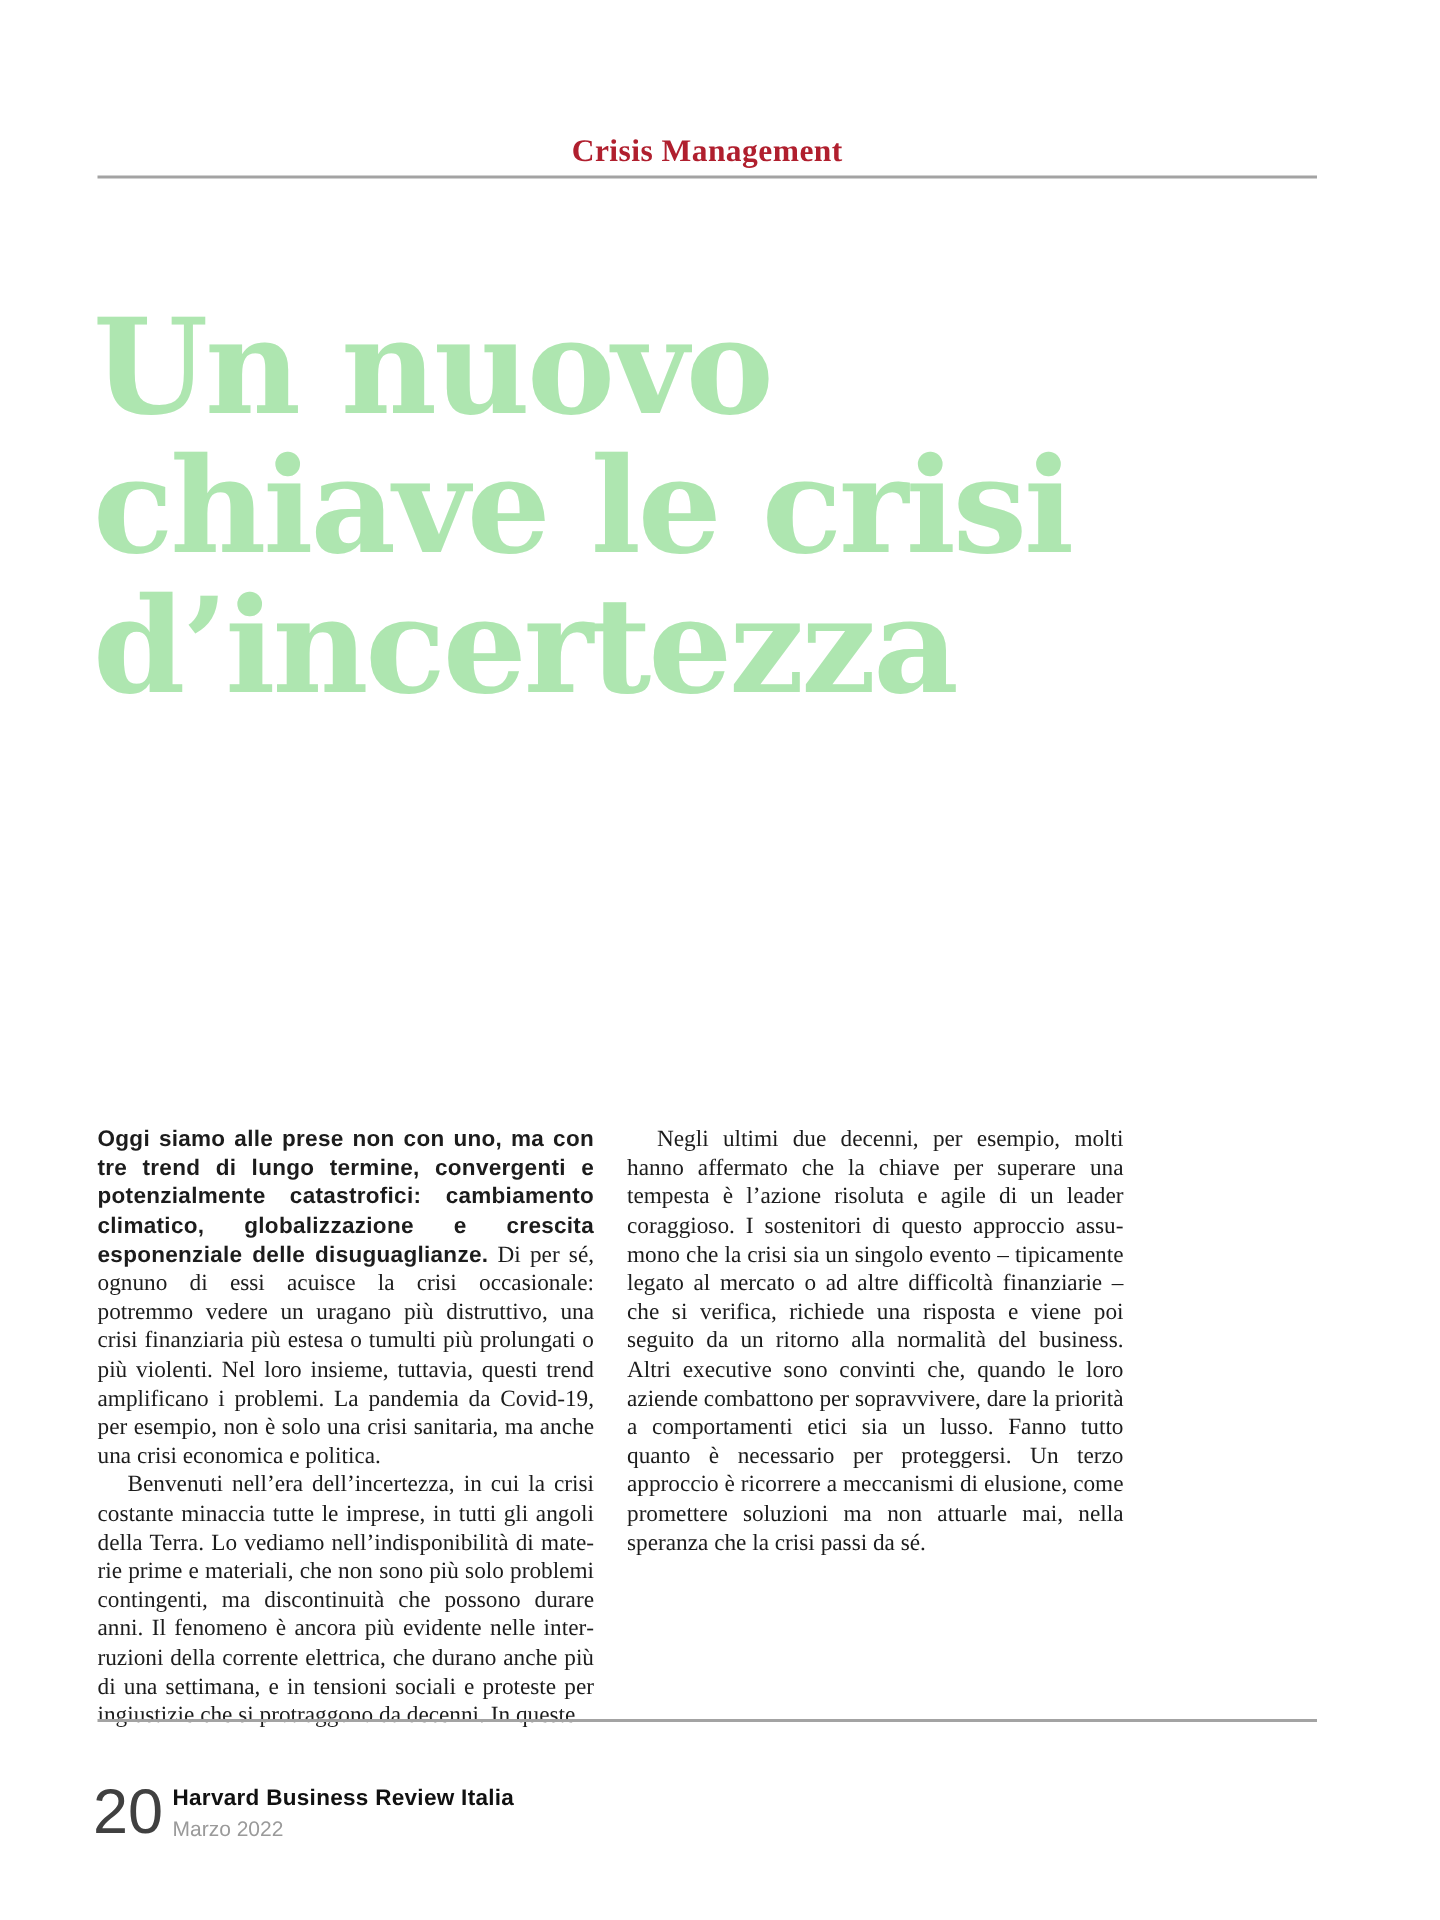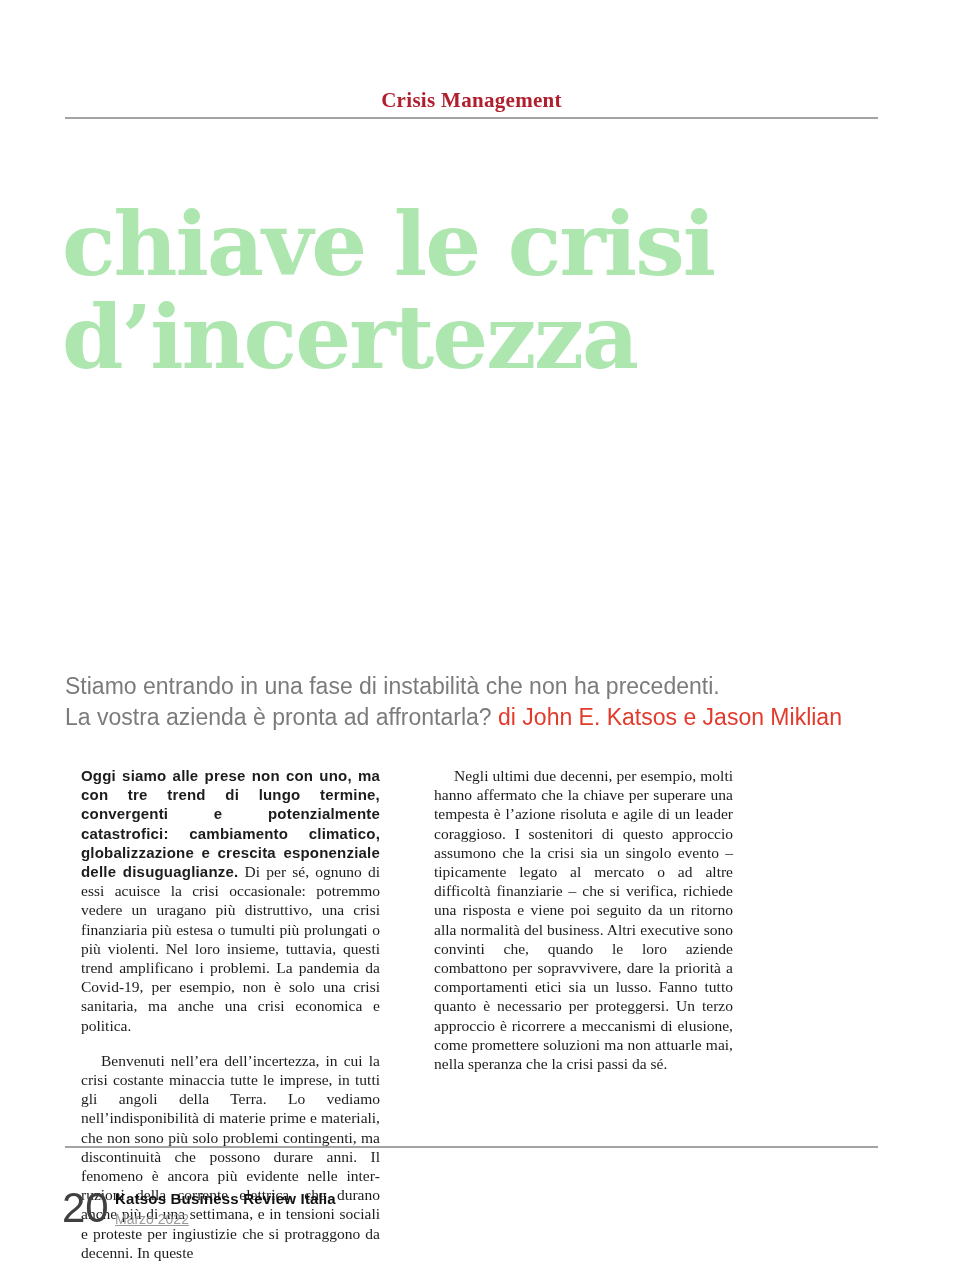--- a/index.html
+++ b/index.html
@@ -49,66 +49,63 @@
   .byline{color:var(--byline-red);}
   .col{
     position:absolute;top:750px;width:331px;
     font-family:"Liberation Serif",serif;
     font-size:15.5px;line-height:19.2px;
     color:var(--body-text);
     text-align:justify;
   }
   .col1{left:65px;}
   .col2{left:418px;}
-  .body-p{margin:16px;}
+  .body-p{margin:0;}
   .indent{text-indent:20px;}
   .lead-bold{
     font-family:"Liberation Sans",sans-serif;
     font-weight:700;font-size:15px;letter-spacing:.2px;
   }
   .pagenum{
     position:absolute;left:62px;top:1184px;
     font-size:42px;font-weight:400;color:#404040;
   }
   .pub-name{
     position:absolute;left:115px;top:1190px;
     font-size:15px;font-weight:700;letter-spacing:.2px;color:#111111;
   }
   .pub-issue{
     position:absolute;left:115px;top:1211px;
-    font-size:14px;color:var(--footer-issue-gray);text-decoration:underline;
+    font-size:14px;color:var(--footer-issue-gray);
   }
 </style>
 </head>
 <body>
 
 <div class="page">
 
   <div class="kicker">Crisis Management</div>
 
   <div class="rule rule-top"></div>
 
   <h1 class="title">
+    <div class="title-line">Un nuovo</div>
     <div class="title-line">chiave le crisi</div>
     <div class="title-line">d’incertezza</div>
   </h1>
 
-  <div class="standfirst">
-    <div class="sf-line">Stiamo entrando in una fase di instabilità che non ha precedenti.</div>
-    <div class="sf-line"><span>La vostra azienda è pronta ad affrontarla? </span><span class="byline">di John E. Katsos e Jason Miklian</span></div>
-  </div>
 
   <div class="col col1">
     <p class="body-p"><span class="lead-bold">Oggi siamo alle prese non con uno, ma con tre trend di lungo termine, convergenti e potenzi­almente catastrofici: cambiamento climatico, globalizzazione e crescita esponenziale delle disuguaglianze.</span><span> Di per sé, ognuno di essi acuisce la crisi occasionale: potremmo vedere un uragano più distruttivo, una crisi finanziaria più estesa o tumulti più prolungati o più violenti. Nel loro insieme, tut­tavia, questi trend amplificano i problemi. La pan­demia da Covid-19, per esempio, non è solo una crisi sanitaria, ma anche una crisi economica e politica.</span></p>
     <p class="body-p indent">Benvenuti nell’era dell’incertezza, in cui la crisi costante minaccia tutte le imprese, in tutti gli angoli della Terra. Lo vediamo nell’indisponibilità di mate­rie prime e materiali, che non sono più solo problemi contingenti, ma discontinuità che possono durare anni. Il fenomeno è ancora più evidente nelle inter­ruzioni della corrente elettrica, che durano anche più di una settimana, e in tensioni sociali e proteste per ingiustizie che si protraggono da decenni. In queste</p>
   </div>
 
   <div class="col col2">
     <p class="body-p indent">Negli ultimi due decenni, per esempio, molti hanno affermato che la chiave per superare una tempesta è l’azione risoluta e agile di un leader coraggioso. I sostenitori di questo approccio assu­mono che la crisi sia un singolo evento – tipicamen­te legato al mercato o ad altre difficoltà finanziarie – che si verifica, richiede una risposta e viene poi seguito da un ritorno alla normalità del business. Altri executive sono convinti che, quando le loro aziende combattono per sopravvivere, dare la priorità a comportamenti etici sia un lusso. Fanno tutto quanto è necessario per proteggersi. Un terzo approccio è ricorrere a meccanismi di elusione, come promettere soluzioni ma non attuarle mai, nella speranza che la crisi passi da sé.</p>
   </div>
 
   <div class="rule rule-bottom"></div>
 
   <div class="pagenum">20</div>
-  <div class="pub-name">Katsos Business Review Italia</div>
+  <div class="pub-name">Harvard Business Review Italia</div>
   <div class="pub-issue">Marzo 2022</div>
 
 </div>
 
 </body></html>

